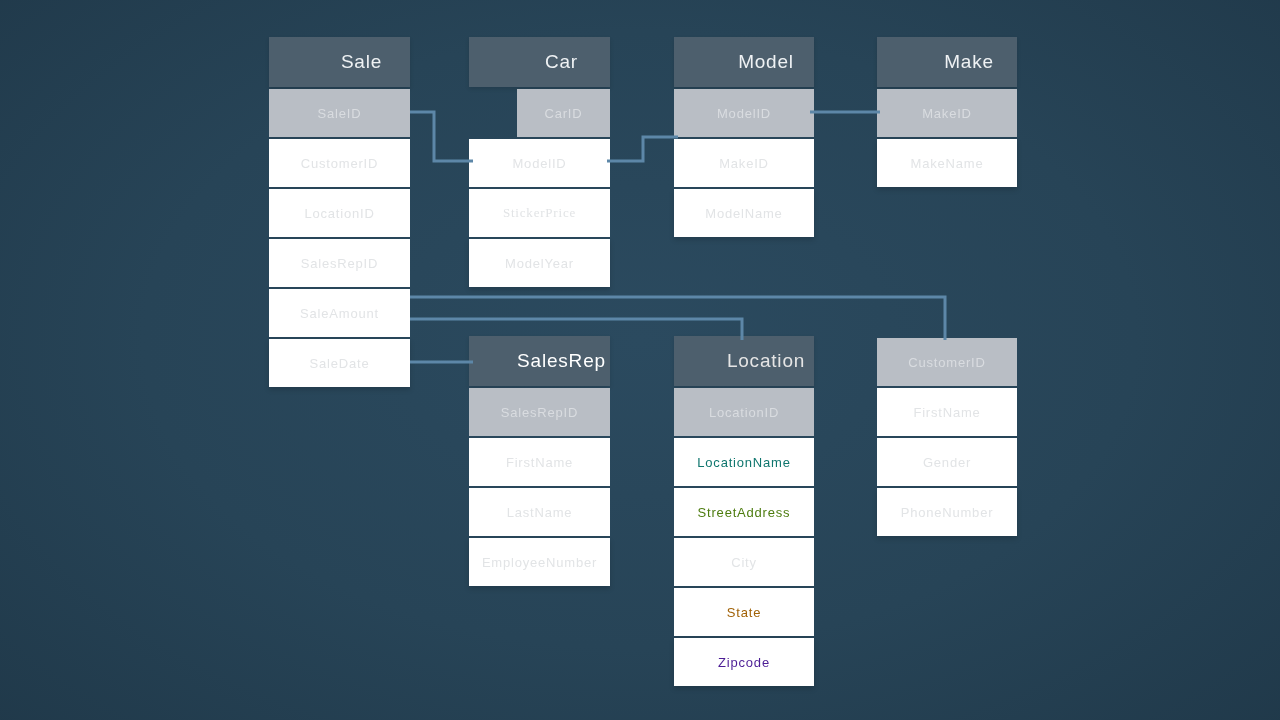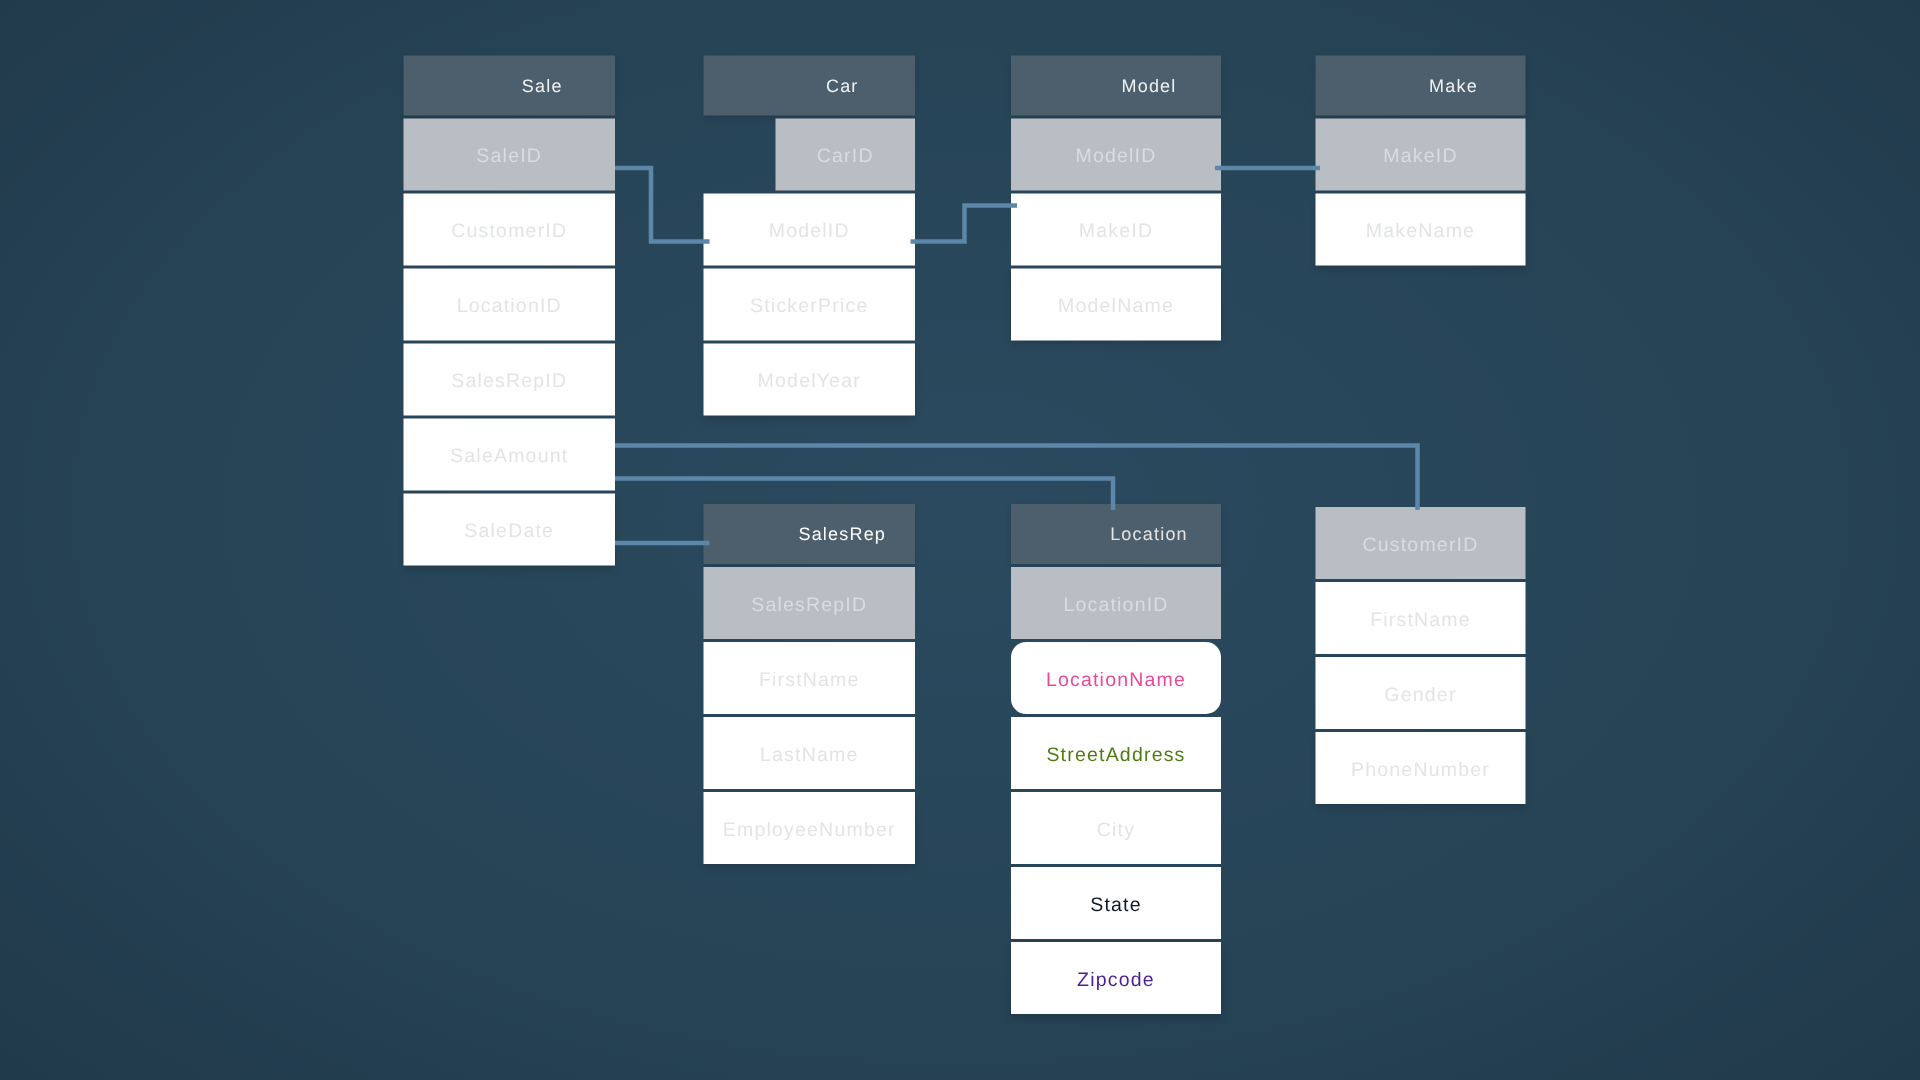--- a/index.html
+++ b/index.html
@@ -22,25 +22,25 @@
     left: 0; top: 0;
     width: 1280px; height: 720px;
     z-index: 3;
     pointer-events: none;
   }
   .er-table {
     position: absolute;
     z-index: 2;
   }
   .er-table .tbl-header {
-    height: 40px;
+    height: 50px;
     display: flex;
     align-items: center;
     justify-content: center;
-    font-size: 12px;
+    font-size: 19px;
     letter-spacing: 0.8px;
     box-shadow: 0 2px 4px rgba(0,0,0,0.12);
     padding-left: 44px;
   }
   .er-table .tbl-row {
     height: 48px;
     margin-top: 2px;
     display: flex;
     align-items: center;
     justify-content: center;
@@ -70,21 +70,21 @@
         <div class="tbl-row" style="background: rgb(255, 255, 255); color: rgb(226, 228, 230);">CustomerID</div>
         <div class="tbl-row" style="background: rgb(255, 255, 255); color: rgb(226, 228, 230);">LocationID</div>
         <div class="tbl-row" style="background: rgb(255, 255, 255); color: rgb(226, 228, 230);">SalesRepID</div>
         <div class="tbl-row" style="background: rgb(255, 255, 255); color: rgb(226, 228, 230);">SaleAmount</div>
         <div class="tbl-row" style="background: rgb(255, 255, 255); color: rgb(226, 228, 230);">SaleDate</div>
       </div>
       <div class="er-table" style="left: 469px; top: 37px; width: 141px;">
         <div class="tbl-header" style="background: rgb(77, 95, 109); color: rgb(239, 242, 244);">Car</div>
         <div class="tbl-row" style="background: rgb(185, 190, 197); color: rgb(217, 220, 224); margin-left: 48px;">CarID</div>
         <div class="tbl-row" style="background: rgb(255, 255, 255); color: rgb(226, 228, 230);">ModelID</div>
-        <div class="tbl-row" style="background: rgb(255, 255, 255); color: rgb(226, 228, 230);">StickerPrice</div>
+        <div class="tbl-row" style="background: rgb(255, 255, 255); color: rgb(226, 228, 230); font-family: Liberation Serif, serif;">StickerPrice</div>
         <div class="tbl-row" style="background: rgb(255, 255, 255); color: rgb(226, 228, 230);">ModelYear</div>
       </div>
       <div class="er-table" style="left: 674px; top: 37px; width: 140px;">
         <div class="tbl-header" style="background: rgb(77, 95, 109); color: rgb(239, 242, 244);">Model</div>
         <div class="tbl-row" style="background: rgb(185, 190, 197); color: rgb(217, 220, 224);">ModelID</div>
         <div class="tbl-row" style="background: rgb(255, 255, 255); color: rgb(226, 228, 230);">MakeID</div>
         <div class="tbl-row" style="background: rgb(255, 255, 255); color: rgb(226, 228, 230);">ModelName</div>
       </div>
       <div class="er-table" style="left: 877px; top: 37px; width: 140px;">
         <div class="tbl-header" style="background: rgb(77, 95, 109); color: rgb(239, 242, 244);">Make</div>
@@ -94,24 +94,24 @@
       <div class="er-table" style="left: 469px; top: 336px; width: 141px;">
         <div class="tbl-header" style="background: rgb(77, 95, 109); color: #ffffff;">SalesRep</div>
         <div class="tbl-row" style="background: rgb(185, 190, 197); color: rgb(217, 220, 224);">SalesRepID</div>
         <div class="tbl-row" style="background: rgb(255, 255, 255); color: rgb(226, 228, 230);">FirstName</div>
         <div class="tbl-row" style="background: rgb(255, 255, 255); color: rgb(226, 228, 230);">LastName</div>
         <div class="tbl-row" style="background: rgb(255, 255, 255); color: rgb(226, 228, 230);">EmployeeNumber</div>
       </div>
       <div class="er-table" style="left: 674px; top: 336px; width: 140px;">
         <div class="tbl-header" style="background: rgb(77, 95, 109); color: #e5e5e5;">Location</div>
         <div class="tbl-row" style="background: rgb(185, 190, 197); color: rgb(217, 220, 224);">LocationID</div>
-        <div class="tbl-row" style="background: rgb(255, 255, 255); color: #ec4899; border-radius: 10px;">LocationName</div>
+        <div class="tbl-row" style="background: rgb(255, 255, 255); color: #0f766e;">LocationName</div>
         <div class="tbl-row" style="background: rgb(255, 255, 255); color: #4d7c0f;">StreetAddress</div>
         <div class="tbl-row" style="background: rgb(255, 255, 255); color: rgb(226, 228, 230);">City</div>
-        <div class="tbl-row" style="background: rgb(255, 255, 255); color: #0f172a;">State</div>
+        <div class="tbl-row" style="background: rgb(255, 255, 255); color: #a16207;">State</div>
         <div class="tbl-row" style="background: rgb(255, 255, 255); color: #4c1d95;">Zipcode</div>
       </div>
       <div class="er-table" style="left: 877px; top: 336px; width: 140px;">
         <div class="tbl-row" style="background: rgb(185, 190, 197); color: rgb(217, 220, 224);">CustomerID</div>
         <div class="tbl-row" style="background: rgb(255, 255, 255); color: rgb(226, 228, 230);">FirstName</div>
         <div class="tbl-row" style="background: rgb(255, 255, 255); color: rgb(226, 228, 230);">Gender</div>
         <div class="tbl-row" style="background: rgb(255, 255, 255); color: rgb(226, 228, 230);">PhoneNumber</div>
       </div>
     </div>
 </div>

